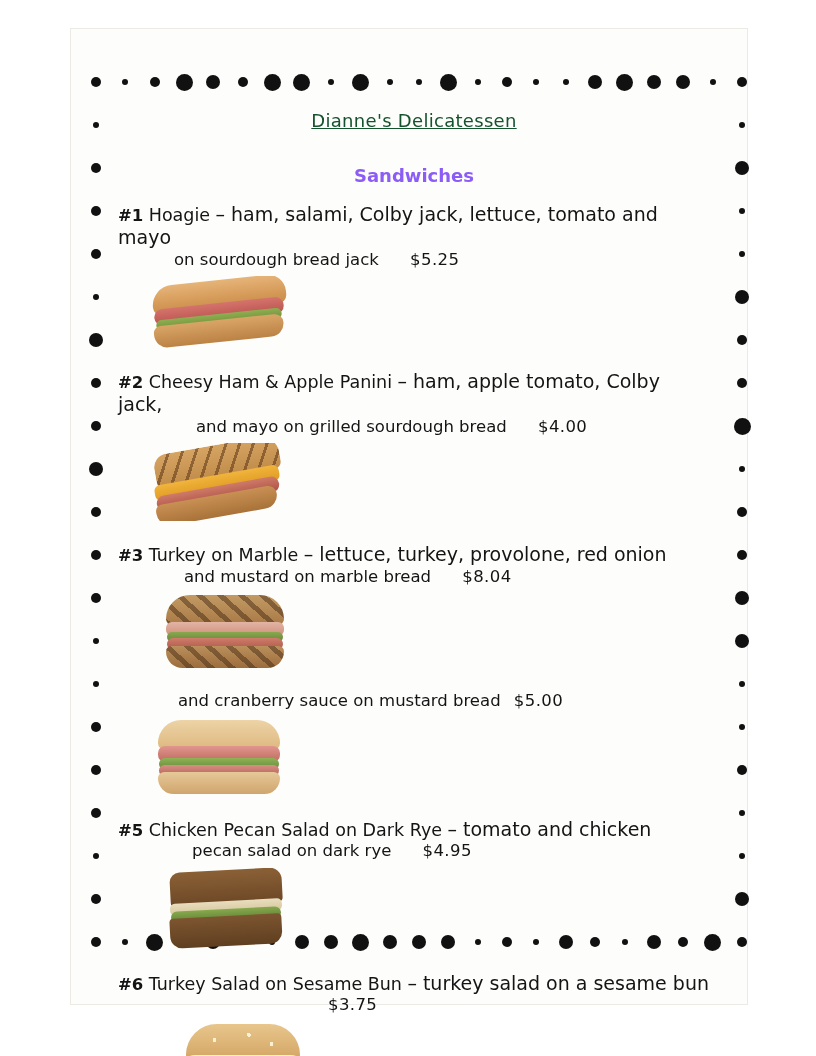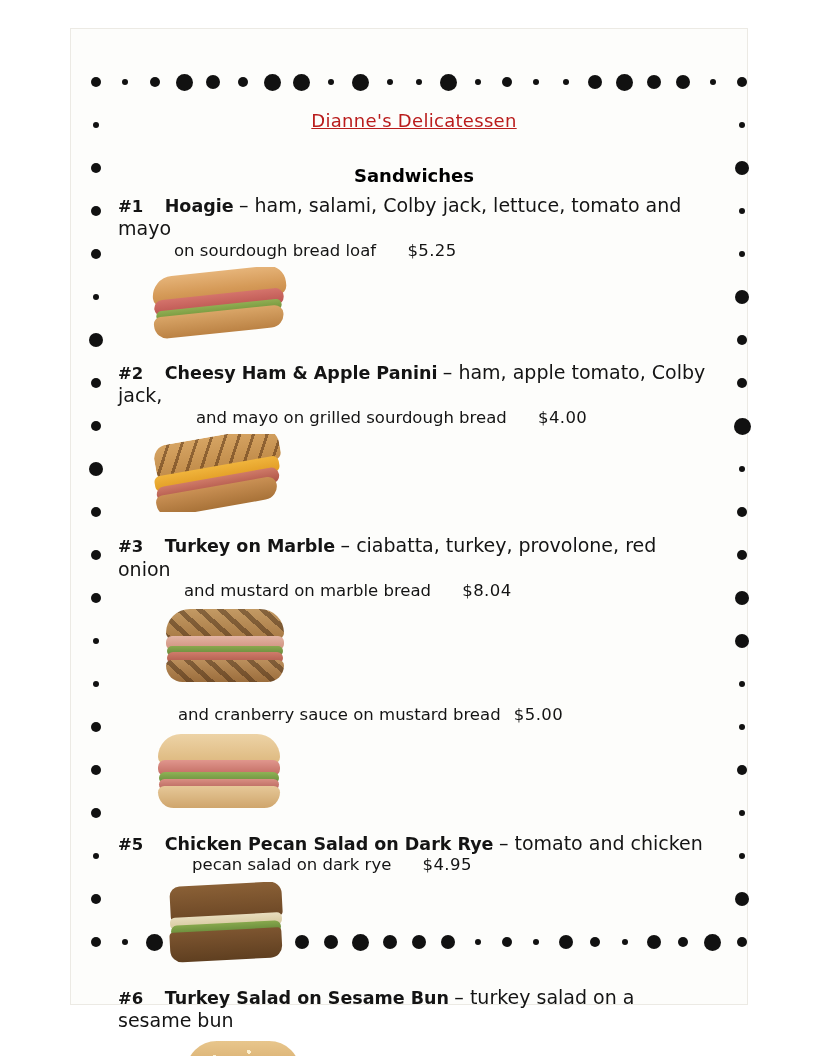--- a/index.html
+++ b/index.html
@@ -49,32 +49,32 @@
     top: 96px;
     width: 592px;
     height: 850px;
   }
 
   
   .deli-title {
     text-align: center;
     font-size: 18px;
     letter-spacing: 0.3px;
-    color: #b91c1c;
+    color: #14532d;
     text-decoration: underline;
     margin: 14px 0 0 0;
     font-family: "DejaVu Sans", sans-serif;
     font-weight: 500;
   }
 
   .section-title {
     text-align: center;
     font-size: 18px;
-    color: #000000;
-    margin: 34px 0 8px 0;
+    color: #8b5cf6;
+    margin: 34px 0 17px 0;
     font-family: "DejaVu Sans", sans-serif;
     font-weight: 600;
   }
 
   .menu-item {
     margin: 0 0 4px 0;
     position: relative;
   }
   .item-spacer-1 { margin-top: 0px; }
   .item-spacer   { margin-top: 22px; }
@@ -83,23 +83,22 @@
     font-size: 17px;
     line-height: 1.22;
     color: #141414;
     font-family: "DejaVu Sans", sans-serif;
   }
   .item-num {
     font-weight: 700;
     font-size: 16.5px;
   }
   .item-name {
-    font-weight: 700;
+    font-weight: 400;
     font-size: 17.5px;
-    margin-left: 16px;
   }
   .item-desc {
     font-weight: 400;
     font-size: 19px;
   }
   .item-line2 {
     font-size: 16.5px;
     line-height: 1.25;
     color: #141414;
     padding-left: 56px;
@@ -391,21 +390,21 @@
 
     <div class="section-title">Sandwiches</div>
 
     <div class="menu-item item-spacer-1">
       <div class="item-line1">
         <span class="item-num">#1</span>
         <span class="item-name">Hoagie</span>
         <span class="item-desc">– ham, salami, Colby jack, lettuce, tomato and mayo</span>
       </div>
       <div class="item-line2">
-        <span>on sourdough bread loaf</span>
+        <span>on sourdough bread jack</span>
         <span class="price" style="padding-left:26px">$5.25</span>
       </div>
       <div class="photo-wrap">
         <div class="photo ph1">
           <div class="b-top"></div>
             <div class="fill"></div>
             <div class="veg"></div>
             <div class="b-bot"></div>
         </div>
       </div>
@@ -428,21 +427,21 @@
             <div class="fill2"></div>
             <div class="b-bot"></div>
         </div>
       </div>
     </div>
 
     <div class="menu-item item-spacer">
       <div class="item-line1">
         <span class="item-num">#3</span>
         <span class="item-name">Turkey on Marble</span>
-        <span class="item-desc">– ciabatta, turkey, provolone, red onion</span>
+        <span class="item-desc">– lettuce, turkey, provolone, red onion</span>
       </div>
       <div class="item-line2" style="padding-left:66px">
         <span>and mustard on marble bread</span>
         <span class="price" style="padding-left:26px">$8.04</span>
       </div>
       <div class="photo-wrap" style="padding-left:44px">
         <div class="photo ph3">
           <div class="b-top"></div>
             <div class="fill"></div>
             <div class="veg"></div>
@@ -487,20 +486,23 @@
         </div>
       </div>
     </div>
 
     <div class="menu-item item-spacer">
       <div class="item-line1">
         <span class="item-num">#6</span>
         <span class="item-name">Turkey Salad on Sesame Bun</span>
         <span class="item-desc">– turkey salad on a sesame bun</span>
       </div>
+      <div class="item-line2" style="padding-left:210px">
+        <span class="price">$3.75</span>
+      </div>
       <div class="photo-wrap" style="padding-left:62px">
         <div class="photo ph6">
           <div class="b-top"></div>
             <div class="fill"></div>
             <div class="veg"></div>
             <div class="b-bot"></div>
         </div>
       </div>
     </div>
 

